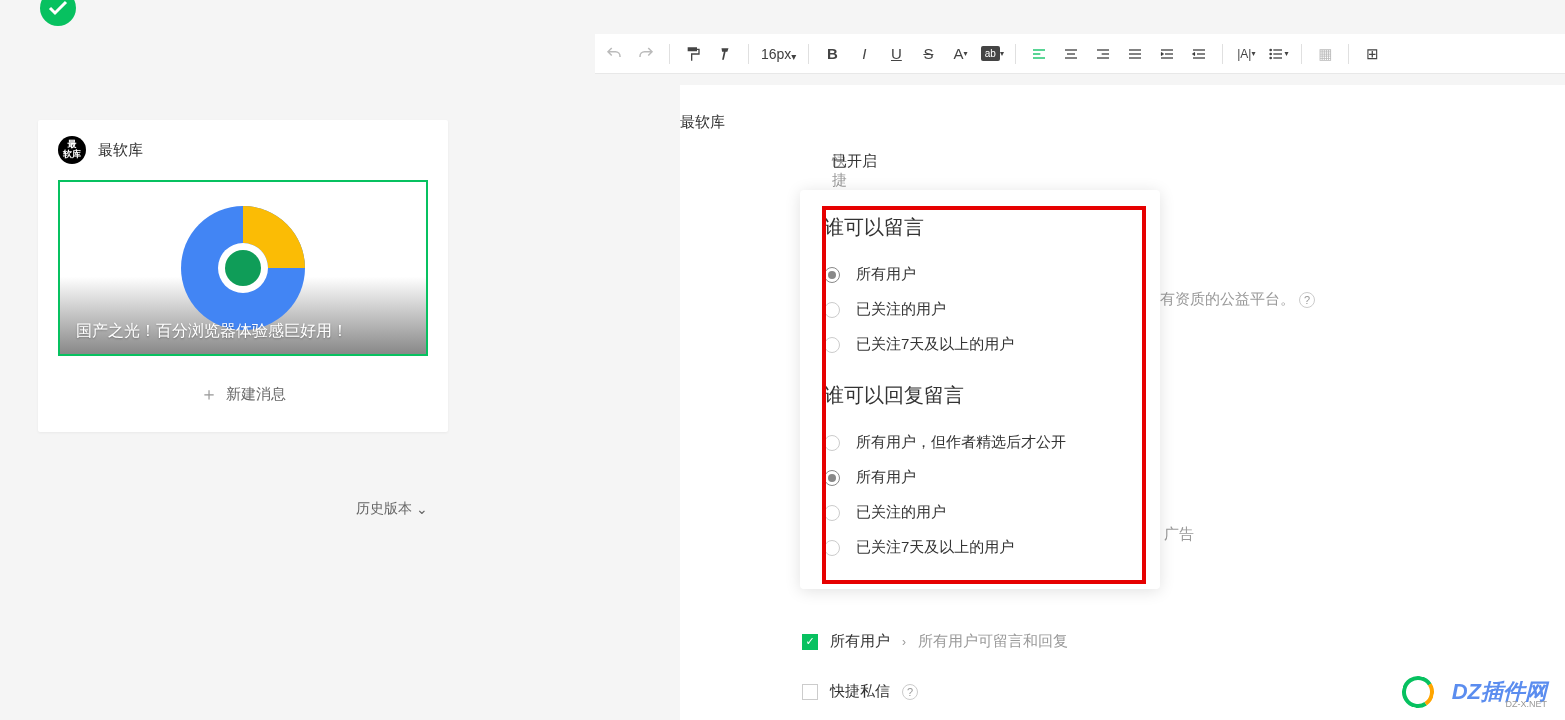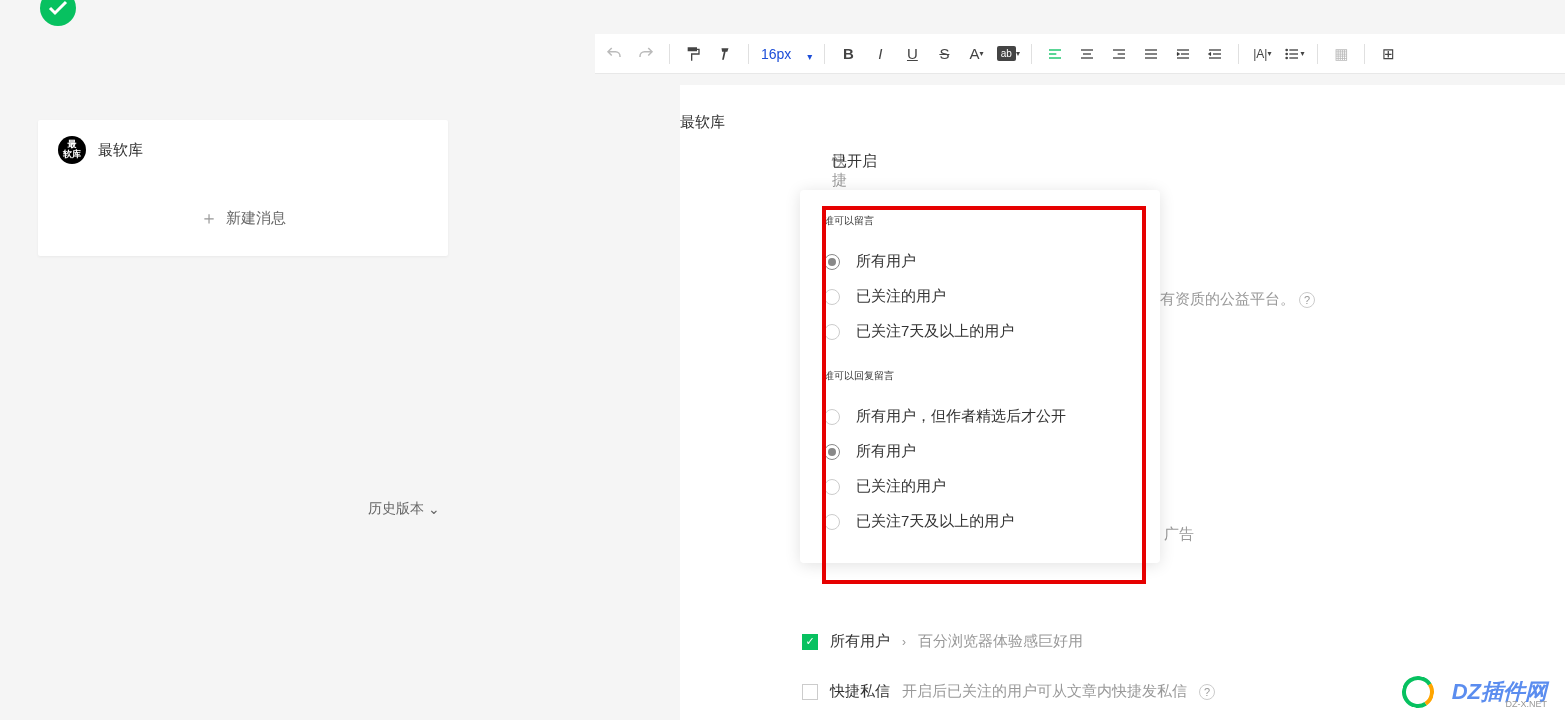--- a/index.html
+++ b/index.html
@@ -8,35 +8,35 @@
 .top-logo svg{width:24px;height:24px}
 .left-panel{position:absolute;top:120px;left:38px;width:410px;background:#fff;border-radius:2px;box-shadow:0 1px 3px rgba(0,0,0,.05)}
 .card-header{display:flex;align-items:center;padding:16px 20px;gap:12px}
 .avatar-badge{width:28px;height:28px;border-radius:50%;background:#000;color:#fff;font-size:9px;line-height:1.1;display:flex;flex-direction:column;align-items:center;justify-content:center;font-weight:bold}
 .card-author{font-size:15px;color:#333}
 .card-image{margin:0 20px;border:2px solid #07c160;height:176px;position:relative;display:flex;align-items:center;justify-content:center;background:linear-gradient(to bottom,#fff 55%,#888 100%);overflow:hidden}
 .browser-icon{position:relative;width:130px;height:130px}
 .card-caption{position:absolute;bottom:12px;left:16px;color:#fff;font-size:16px;text-shadow:0 1px 2px rgba(0,0,0,.3)}
 .new-msg{display:flex;align-items:center;justify-content:center;gap:8px;padding:26px 0;color:#666;font-size:15px;cursor:pointer}
 .plus-ico{font-size:18px;color:#999}
-.history-link{position:absolute;top:500px;left:368px;color:#666;font-size:14px;display:flex;align-items:center;gap:4px;cursor:pointer}
+.history-link{position:absolute;top:500px;left:356px;color:#666;font-size:14px;display:flex;align-items:center;gap:4px;cursor:pointer}
 .toolbar{position:absolute;top:34px;left:595px;right:0;height:40px;background:#fff;display:flex;align-items:center;gap:2px;padding:0 4px;border-bottom:1px solid #e8e8e8}
 .tb-btn{width:30px;height:30px;display:flex;align-items:center;justify-content:center;color:#444;cursor:pointer;border-radius:3px;font-size:15px}
 .tb-btn.disabled{color:#bbb}
 .tb-sep{width:1px;height:20px;background:#e0e0e0;margin:0 6px}
-.fontsize-sel{display:flex;align-items:flex-end;gap:16px;font-size:14px;color:#1d4ed8;padding:0 4px;cursor:pointer}
+.fontsize-sel{display:flex;align-items:flex-end;gap:0;font-size:14px;color:#404040;padding:0 4px;cursor:pointer}
 .tb-icon-ab{background:#444;color:#fff;font-size:10px;font-weight:normal;padding:2px 4px;border-radius:2px}
 .tb-green{color:#07c160}
 .right-area{position:absolute;top:85px;left:680px;right:0;bottom:0;background:#fff}
 .meta-row{display:flex;padding:10px 0;font-size:15px}
 .meta-label{width:140px;padding-left:152px;color:#999}
 .meta-value{color:#333}
 .popup{position:absolute;top:190px;left:800px;width:360px;background:#fff;border-radius:4px;box-shadow:0 2px 16px rgba(0,0,0,.12);padding:24px;z-index:10}
 .red-box{position:absolute;top:206px;left:822px;width:324px;height:378px;border:4px solid #e60000;z-index:20;pointer-events:none}
-.popup-section-title{font-size:10px;color:#333;margin-bottom:16px}
+.popup-section-title{font-size:20px;color:#333;margin-bottom:16px}
 .radio-row{display:flex;align-items:center;gap:16px;padding:8px 0;cursor:pointer}
 .radio-circle{width:16px;height:16px;border:1px solid #ccc;border-radius:50%;display:flex;align-items:center;justify-content:center;flex-shrink:0}
 .radio-circle.checked{border-color:#888}
 .radio-dot{width:8px;height:8px;border-radius:50%;background:#888}
 .radio-label{font-size:15px;color:#333}
 .popup-gap{height:20px}
 .footer-row{position:absolute;display:flex;align-items:center;gap:12px;font-size:15px}
 .checkbox{width:16px;height:16px;border:1px solid #ccc;display:flex;align-items:center;justify-content:center;background:#fff}
 .checkbox.checked{background:#07c160;border-color:#07c160;color:#fff}
 .check-mark{font-size:11px;color:#fff}
@@ -61,20 +61,31 @@
 </div>
 
 <div class="left-panel">
   <div class="card-header">
     <div class="avatar-badge">
         <span>最</span>
         <span>软库</span>
       </div>
     <div class="card-author">最软库</div>
   </div>
+  <div class="card-image">
+    <div class="browser-icon">
+      <svg viewBox="0 0 130 130">
+          <circle cx="65" cy="65" r="62" fill="#4285f4"></circle>
+          <path d="M65 3 A62 62 0 0 1 127 65 L90 65 A25 25 0 0 0 65 40 Z" fill="#fbbc05"></path>
+          <circle cx="65" cy="65" r="25" fill="#fff"></circle>
+          <circle cx="65" cy="65" r="18" fill="#0f9d58"></circle>
+        </svg>
+    </div>
+    <div class="card-caption">国产之光！百分浏览器体验感巨好用！</div>
+  </div>
   <div class="new-msg">
     <span class="plus-ico">＋</span>
     <span>新建消息</span>
   </div>
 </div>
 
 <div class="history-link">
   <span>历史版本</span>
   <span>⌄</span>
 </div>
@@ -249,27 +260,26 @@
 </div>
 
 <div class="red-box"></div>
 
 <div class="footer-row" style="top:632px;left:802px">
   <div class="checkbox checked">
       <span class="check-mark">✓</span>
     </div>
   <span class="fr-label">所有用户</span>
   <span class="chevron">›</span>
-  <span class="fr-desc">百分浏览器体验感巨好用</span>
+  <span class="fr-desc">所有用户可留言和回复</span>
 </div>
 
 <div class="footer-row" style="top:682px;left:802px">
   <div class="checkbox"></div>
   <span class="fr-label">快捷私信</span>
-  <span class="fr-desc">开启后已关注的用户可从文章内快捷发私信</span>
   <span class="help-ico">?</span>
 </div>
 
 <div class="watermark">
   <div class="wm-circle"></div>
   <div style="position:relative">
     <span class="wm-text"><span>DZ</span><span style="color:#5b8def">插件网</span></span>
     <div class="wm-sub">DZ-X.NET</div>
   </div>
 </div>

